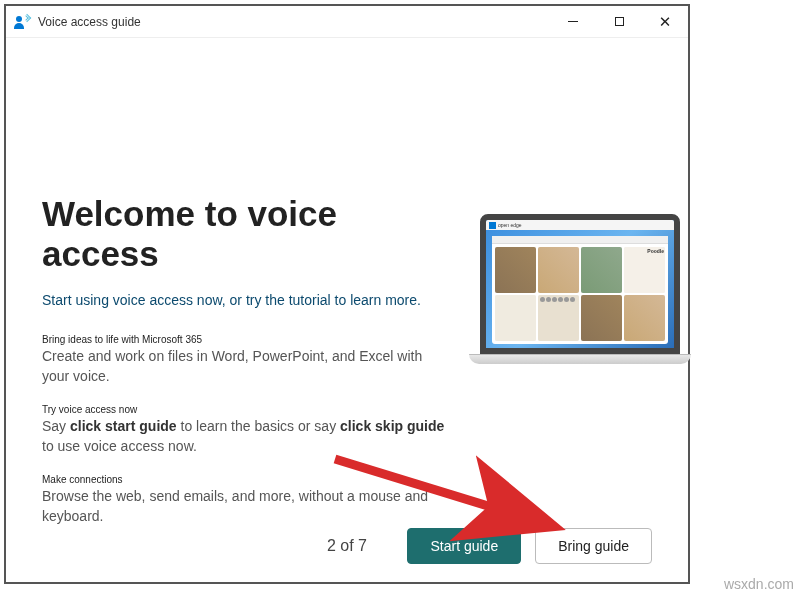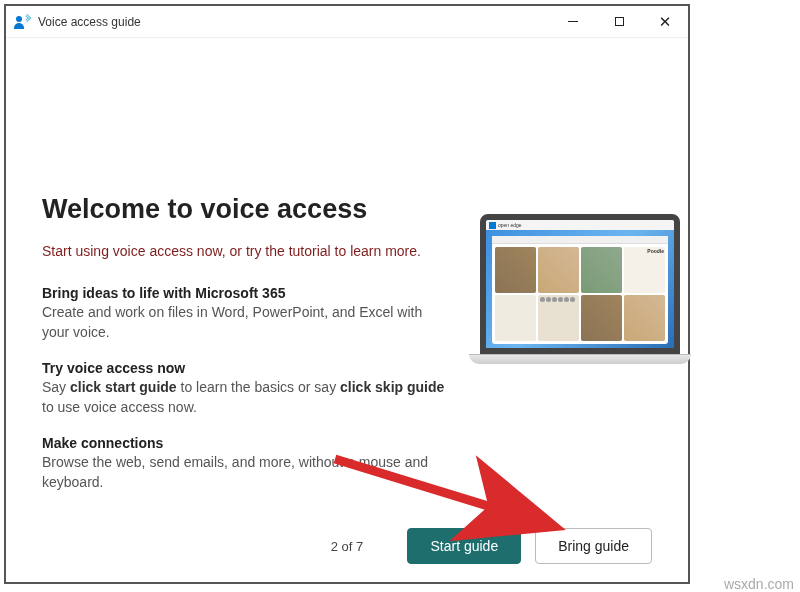--- a/index.html
+++ b/index.html
@@ -66,24 +66,24 @@
     display: flex;
     flex-direction: column;
     position: relative;
   }
   .main-row {
     display: flex;
     gap: 24px;
     margin-top: 120px;
   }
   .text-col { flex: 1; max-width: 560px; }
-  h1 { font-size: 27px; font-weight: 600; margin-bottom: 18px; color: #222;}
-  .intro { color: #7f1d1d; font-size: 14px; margin-bottom: 26px; }
+  h1 { font-size: 35px; font-weight: 600; margin-bottom: 18px; color: #222;}
+  .intro { color: #0c4a6e; font-size: 14px; margin-bottom: 26px; }
   .section { margin-bottom: 18px; }
-  .section .h { font-weight: 700; font-size: 14px; margin-bottom: 2px; color: #222;}
+  .section .h { font-weight: 400; font-size: 10px; margin-bottom: 2px; color: #222;}
   .section .b { color: #555; font-size: 14px; line-height: 1.4; }
   .section .b b { font-weight: 600; color: #333; }
 
   .laptop-col {
     width: 180px;
     position: relative;
   }
   .laptop {
     position: absolute;
     right: -38px;
@@ -141,21 +141,21 @@
     bottom: 18px;
     left: 36px; right: 36px;
     display: flex;
     align-items: center;
     justify-content: flex-end;
     gap: 14px;
   }
   .pager {
     position: absolute;
     left: 50%; transform: translateX(-50%);
-    font-size: 13px; color: #444;
+    font-size: 16px; color: #444;
   }
   .btn {
     padding: 9px 22px;
     font-size: 14px;
     border-radius: 4px;
     cursor: pointer;
     font-family: Liberation Sans, sans-serif;
   }
   .btn-primary {
     background: #1e6e6e;

